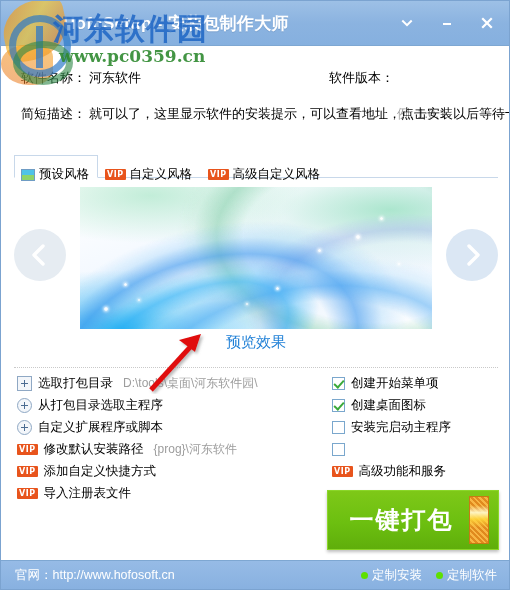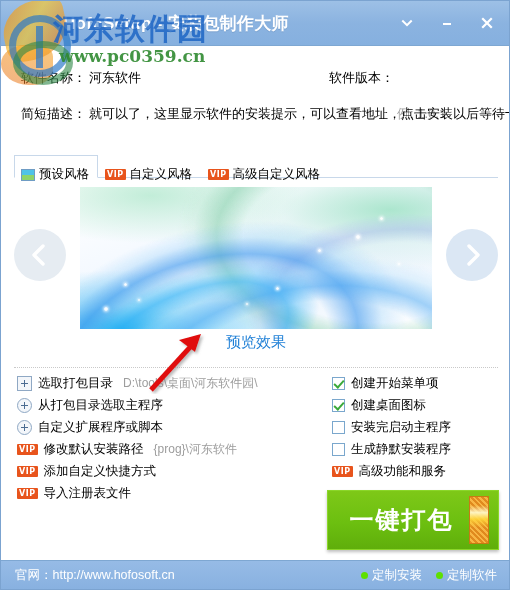--- a/index.html
+++ b/index.html
@@ -620,21 +620,20 @@
     <div class="opt-row">
       <span class="cb checked"></span>
       <span class="opt-label">创建桌面图标</span>
     </div>
     <div class="opt-row">
       <span class="cb"></span>
       <span class="opt-label">安装完启动主程序</span>
     </div>
     <div class="opt-row">
       <span class="cb"></span>
-      <span class="opt-label">生成静默安装程序</span>
     </div>
     <div class="opt-row">
       <span class="vip-badge">VIP</span>
       <span class="opt-label">高级功能和服务</span>
     </div>
   </div>
 
   <div class="pack-btn">
     <span class="pack-btn-label">一键打包</span>
     <span class="pack-strip"></span>

